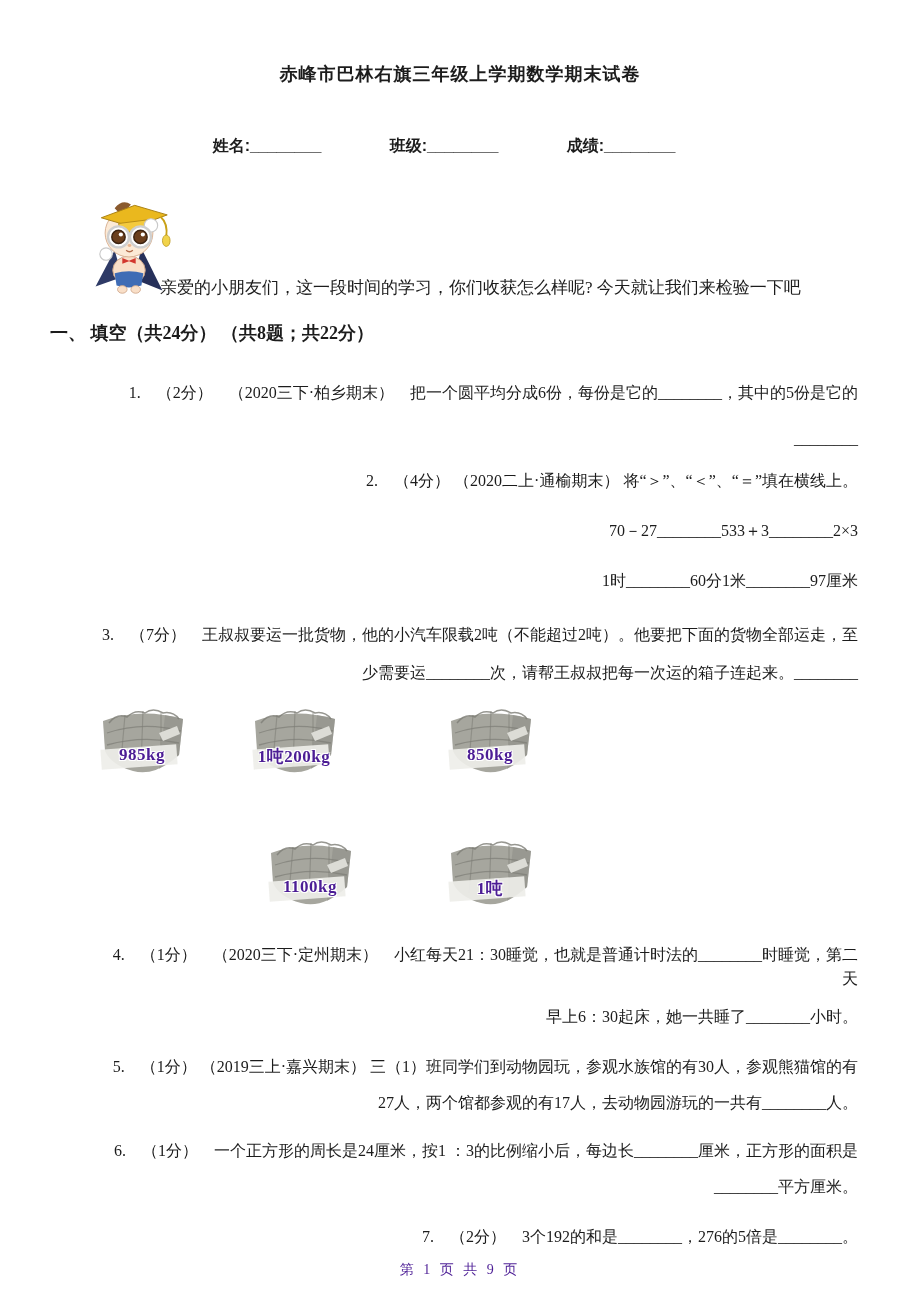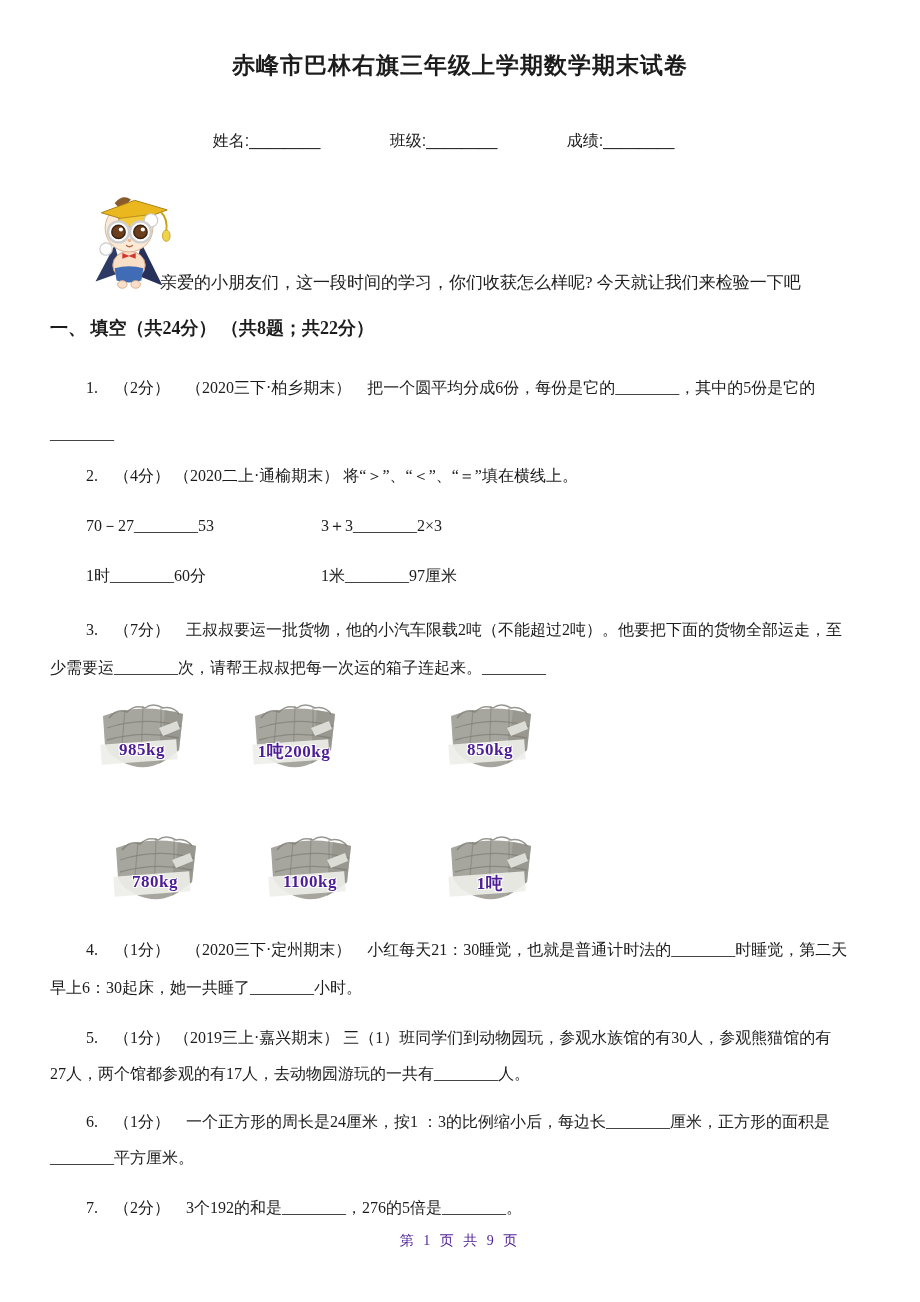--- a/index.html
+++ b/index.html
@@ -9,56 +9,57 @@
     margin:0 auto;
     background:#ffffff;
     color:#1c1c1c;
     font-family:"Liberation Serif","DejaVu Serif",serif;
     box-sizing:border-box;
     padding:0 50px;
     overflow:hidden;
   }
   .title{
     padding-top:50px;
-    margin:0;
+    margin:12px;
     text-align:center;
-    font-size:23px;
+    font-size:18px;
     font-weight:700;
     font-family:"Liberation Sans","DejaVu Sans",sans-serif;
     letter-spacing:1px;
   }
   .fields{
     margin-top:32px;
     padding-left:145px;
     font-family:"Liberation Sans","DejaVu Sans",sans-serif;
     font-size:16px;
-    font-weight:400;
+    font-weight:700;
     white-space:pre;
   }
   .fields .field{display:inline-block;width:177px;}
   .fields .field:last-child{width:auto;}
 
   .intro-wrap{position:relative;height:116px;margin-top:18px;}
   .mascot{position:absolute;left:36px;top:0;width:86px;height:104px;}
   .intro-text{
     position:absolute;left:110px;bottom:10px;
     font-size:17px;white-space:pre;margin-top:16px;
   }
 
   .sec-heading{
     margin:12px 0 9px 0;
     font-size:18px;font-weight:700;
     white-space:pre;
   }
 
   .q{
-    margin:0;
+    margin:12px;
     font-size:16px;
     line-height:24px;
     white-space:pre-wrap;
+    text-align:right;
   }
   .q.first{text-indent:36px;}
   .pair{padding-left:36px;}
   .pair .a{display:inline-block;width:235px;}
 
   .boxes-row{position:relative;height:84px;}
   .boxes-row.r1{margin-top:16px;}
   .boxes-row.r2{margin-top:48px;}
   .cargo{position:absolute;top:0;width:94px;height:84px;}
   .r1 .c1{left:45px}.r1 .c2{left:197px}.r1 .c3{left:393px}
@@ -185,35 +186,20 @@
         <path d="M48 10 L46 66" stroke="#7d7d76" stroke-width="1.2" opacity="0.55"></path>
         <path d="M66 12 L66 64" stroke="#7d7d76" stroke-width="1.2" opacity="0.55"></path>
         <polygon points="64,32 82,25 85,33 68,40" fill="#dcdcd6"></polygon>
         <rect x="6" y="46" width="76" height="20" fill="#eeeee9" opacity="0.92" transform="rotate(-4 44 56)"></rect>
       </svg>
       <span class="cargo-label">850kg</span>
     </div>
   </div>
 
   <div class="boxes-row r2">
-    <div class="cargo c1">
-      <svg viewBox="0 0 94 84" width="94" height="84">
-        <path d="M8 20 Q46 6 88 18 L84 54 Q60 76 38 70 Q16 64 10 50 Z" fill="#a6a69e"></path>
-        <path d="M70 14 L88 18 L84 54 L64 68 Z" fill="#8f8f88" opacity="0.6"></path>
-        <path d="M14 22 Q22 12 32 16 Q40 8 50 12 Q58 6 68 12 Q78 10 84 18" stroke="#7d7d76" fill="none" stroke-width="1.5" opacity="0.8"></path>
-        <path d="M12 32 Q48 20 86 30" stroke="#7d7d76" fill="none" stroke-width="1.3" opacity="0.7"></path>
-        <path d="M12 44 Q48 34 84 42" stroke="#7d7d76" fill="none" stroke-width="1.3" opacity="0.7"></path>
-        <path d="M30 14 L26 60" stroke="#7d7d76" stroke-width="1.2" opacity="0.55"></path>
-        <path d="M48 10 L46 66" stroke="#7d7d76" stroke-width="1.2" opacity="0.55"></path>
-        <path d="M66 12 L66 64" stroke="#7d7d76" stroke-width="1.2" opacity="0.55"></path>
-        <polygon points="64,32 82,25 85,33 68,40" fill="#dcdcd6"></polygon>
-        <rect x="6" y="46" width="76" height="20" fill="#eeeee9" opacity="0.92" transform="rotate(-4 44 56)"></rect>
-      </svg>
-      <span class="cargo-label">780kg</span>
-    </div>
     <div class="cargo c2">
       <svg viewBox="0 0 94 84" width="94" height="84">
         <path d="M8 20 Q46 6 88 18 L84 54 Q60 76 38 70 Q16 64 10 50 Z" fill="#a6a69e"></path>
         <path d="M70 14 L88 18 L84 54 L64 68 Z" fill="#8f8f88" opacity="0.6"></path>
         <path d="M14 22 Q22 12 32 16 Q40 8 50 12 Q58 6 68 12 Q78 10 84 18" stroke="#7d7d76" fill="none" stroke-width="1.5" opacity="0.8"></path>
         <path d="M12 32 Q48 20 86 30" stroke="#7d7d76" fill="none" stroke-width="1.3" opacity="0.7"></path>
         <path d="M12 44 Q48 34 84 42" stroke="#7d7d76" fill="none" stroke-width="1.3" opacity="0.7"></path>
         <path d="M30 14 L26 60" stroke="#7d7d76" stroke-width="1.2" opacity="0.55"></path>
         <path d="M48 10 L46 66" stroke="#7d7d76" stroke-width="1.2" opacity="0.55"></path>
         <path d="M66 12 L66 64" stroke="#7d7d76" stroke-width="1.2" opacity="0.55"></path>

